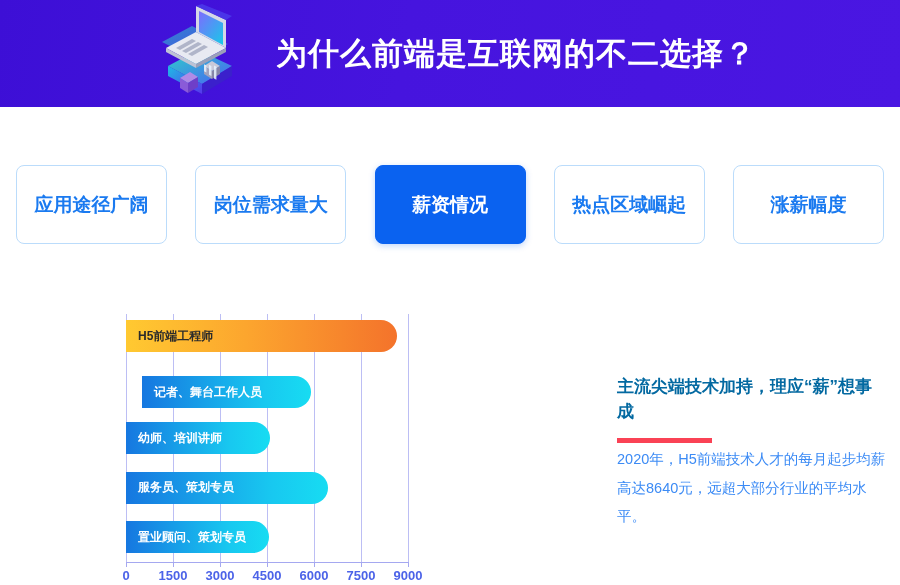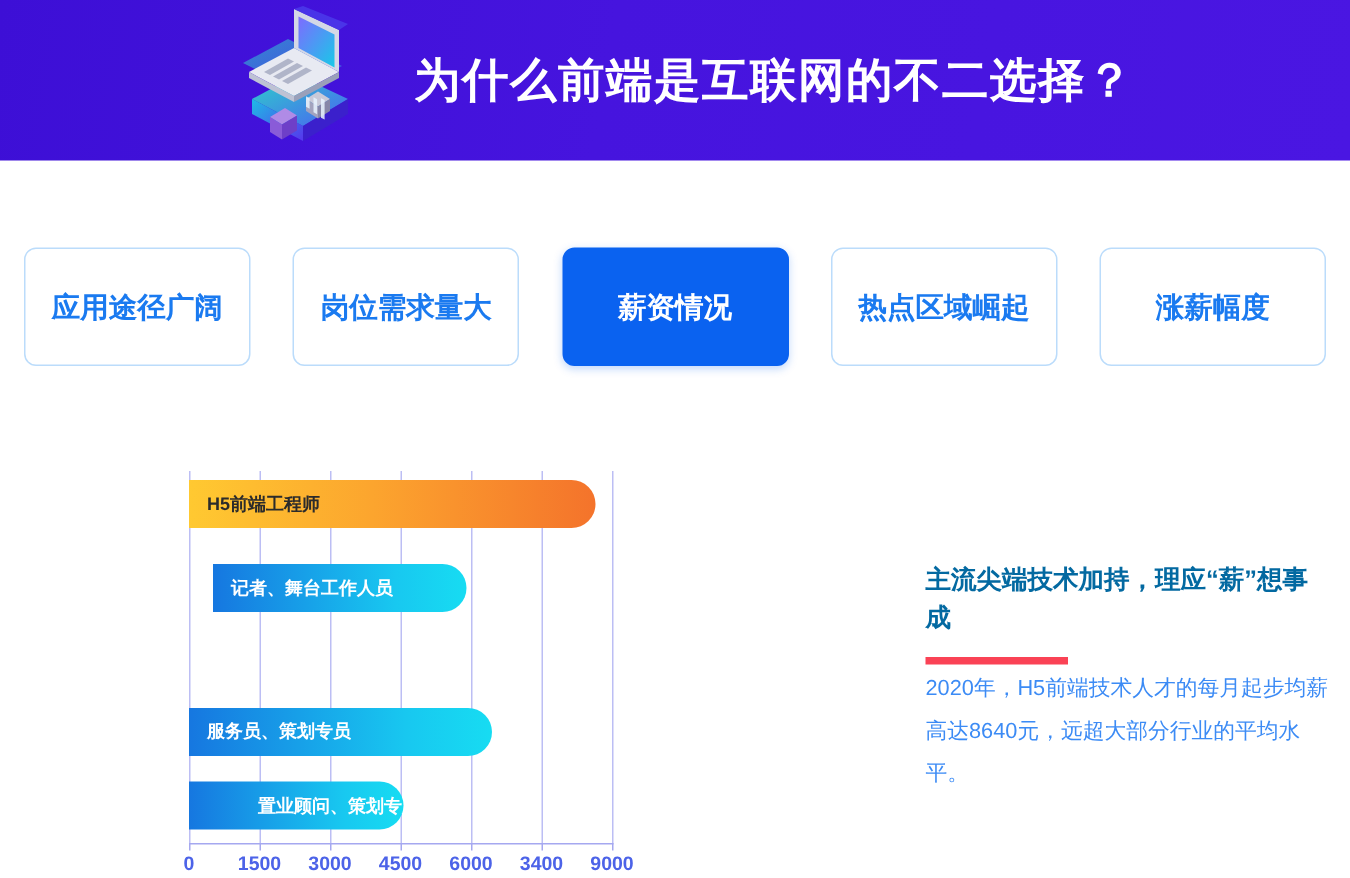--- a/index.html
+++ b/index.html
@@ -208,41 +208,44 @@
       <div class="gridline" style="left: 141px;"></div>
       <div class="gridline" style="left: 188px;"></div>
       <div class="gridline" style="left: 235px;"></div>
       <div class="gridline" style="left: 282px;"></div>
       <div class="bar orange" style="left: 0px; top: 6px; width: 270.72px;">
         <span class="bar-label">H5前端工程师</span>
       </div>
       <div class="bar blue" style="left: 0px; top: 62px; width: 169.2px; margin-left: 16px;">
         <span class="bar-label">记者、舞台工作人员</span>
       </div>
+      <div class="bar blue" style="left: 0px; top: 108px; width: 144.133px;">
+        <span class="bar-label">幼师、培训讲师</span>
+      </div>
       <div class="bar blue" style="left: 0px; top: 157.6px; width: 202.1px;">
         <span class="bar-label">服务员、策划专员</span>
       </div>
-      <div class="bar blue" style="left: 0px; top: 207.2px; width: 142.567px; padding-left: 34px;">
+      <div class="bar blue" style="left: 0px; top: 207.2px; width: 142.567px;">
         <span class="bar-label">置业顾问、策划专员</span>
       </div>
     </div>
   <div class="axis-base"></div>
   <div id="chart-decor">
       <div class="tick" style="left: 126px;"></div>
       <div class="x-tick-label" style="left: 126px;">0</div>
       <div class="tick" style="left: 173px;"></div>
       <div class="x-tick-label" style="left: 173px;">1500</div>
       <div class="tick" style="left: 220px;"></div>
       <div class="x-tick-label" style="left: 220px;">3000</div>
       <div class="tick" style="left: 267px;"></div>
       <div class="x-tick-label" style="left: 267px;">4500</div>
       <div class="tick" style="left: 314px;"></div>
       <div class="x-tick-label" style="left: 314px;">6000</div>
       <div class="tick" style="left: 361px;"></div>
-      <div class="x-tick-label" style="left: 361px;">3400</div>
+      <div class="x-tick-label" style="left: 361px;">7500</div>
       <div class="tick" style="left: 408px;"></div>
       <div class="x-tick-label" style="left: 408px;">9000</div>
     </div>
 </div>
 
 <div class="panel">
   <div class="panel-title">主流尖端技术加持，理应“薪”想事成</div>
   <div class="panel-rule"></div>
   <div class="panel-body">2020年，H5前端技术人才的每月起步均薪高达8640元，远超大部分行业的平均水平。</div>
 </div>

